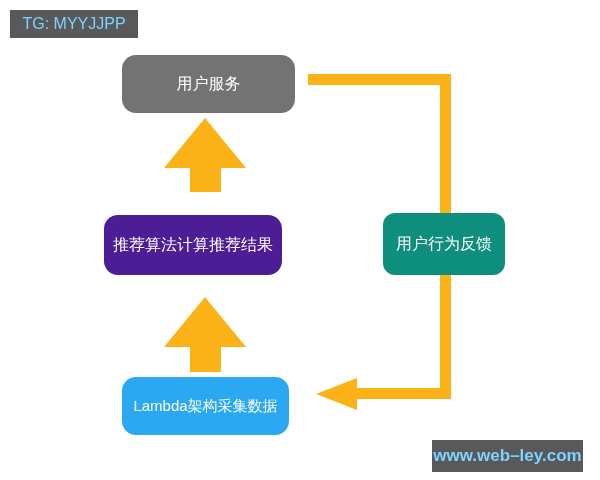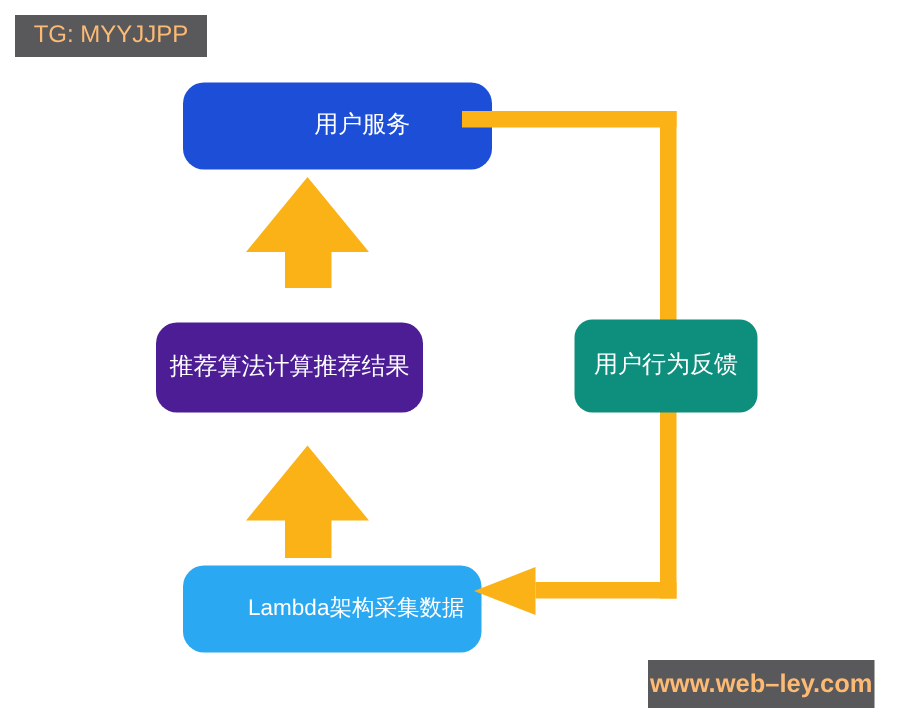--- a/index.html
+++ b/index.html
@@ -11,21 +11,21 @@
   .stage {
     position: relative;
     width: 600px;
     height: 480px;
     background: #ffffff;
     overflow: hidden;
   }
   .badge {
     position: absolute;
     background: #59595B;
-    color: #fdba74;
+    color: #7dd3fc;
     display: flex;
     align-items: center;
     justify-content: center;
     white-space: nowrap;
   }
   .badge-tl {
     left: 10px; top: 10px;
     width: 128px; height: 28px;
     font-size: 16px;
   }
@@ -41,37 +41,35 @@
     display: flex;
     align-items: center;
     justify-content: center;
     text-align: center;
     font-size: 16px;
     line-height: 1.2;
   }
   .node-user-service {
     left: 122px; top: 55px;
     width: 173px; height: 58px;
-    background: #1d4ed8;
+    background: #737373;
     border-radius: 14px;
-    padding-left: 33px;
   }
   .node-recommendation {
     left: 104px; top: 215px;
     width: 178px; height: 60px;
     background: #4c1d95;
     border-radius: 14px;
   }
   .node-lambda {
     left: 122px; top: 377px;
     width: 167px; height: 58px;
     background: #2AA9F2;
     border-radius: 14px;
     font-size: 15px;
-    padding-left: 32px;
   }
   .node-feedback {
     left: 383px; top: 213px;
     width: 122px; height: 62px;
     background: #0E8E7C;
     border-radius: 12px;
     z-index: 2;
   }
   
   .up-arrow-head {

